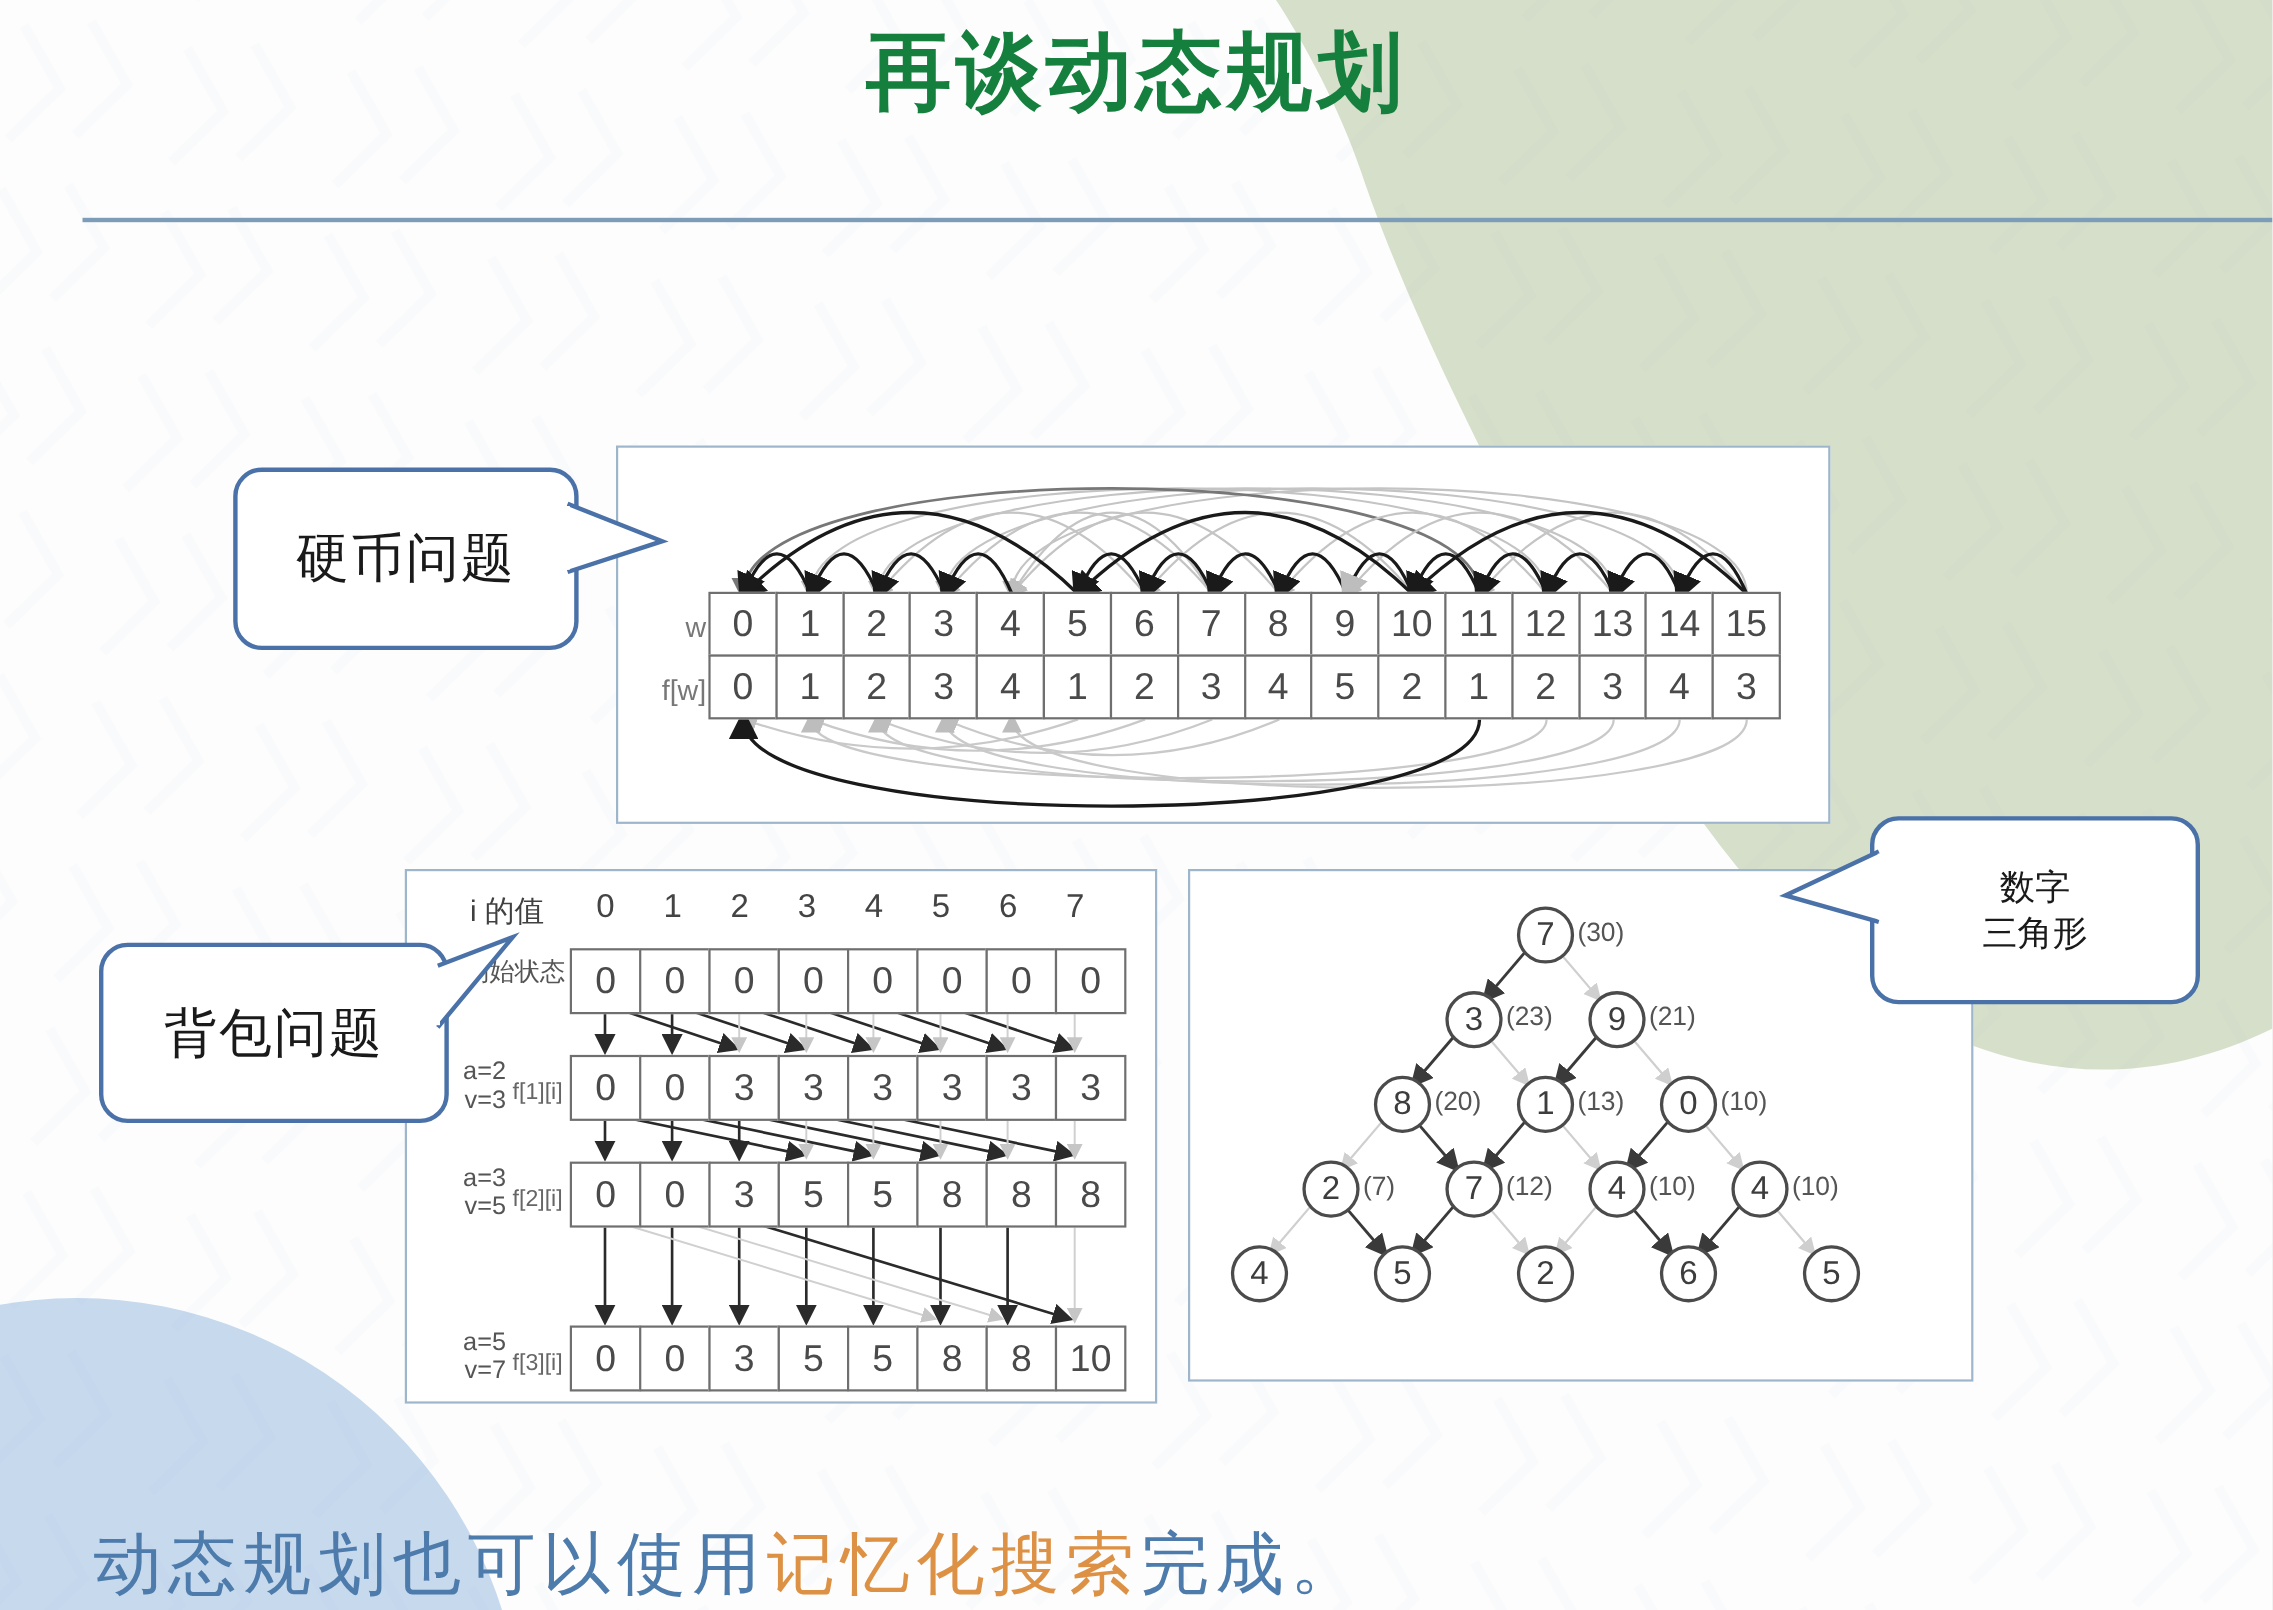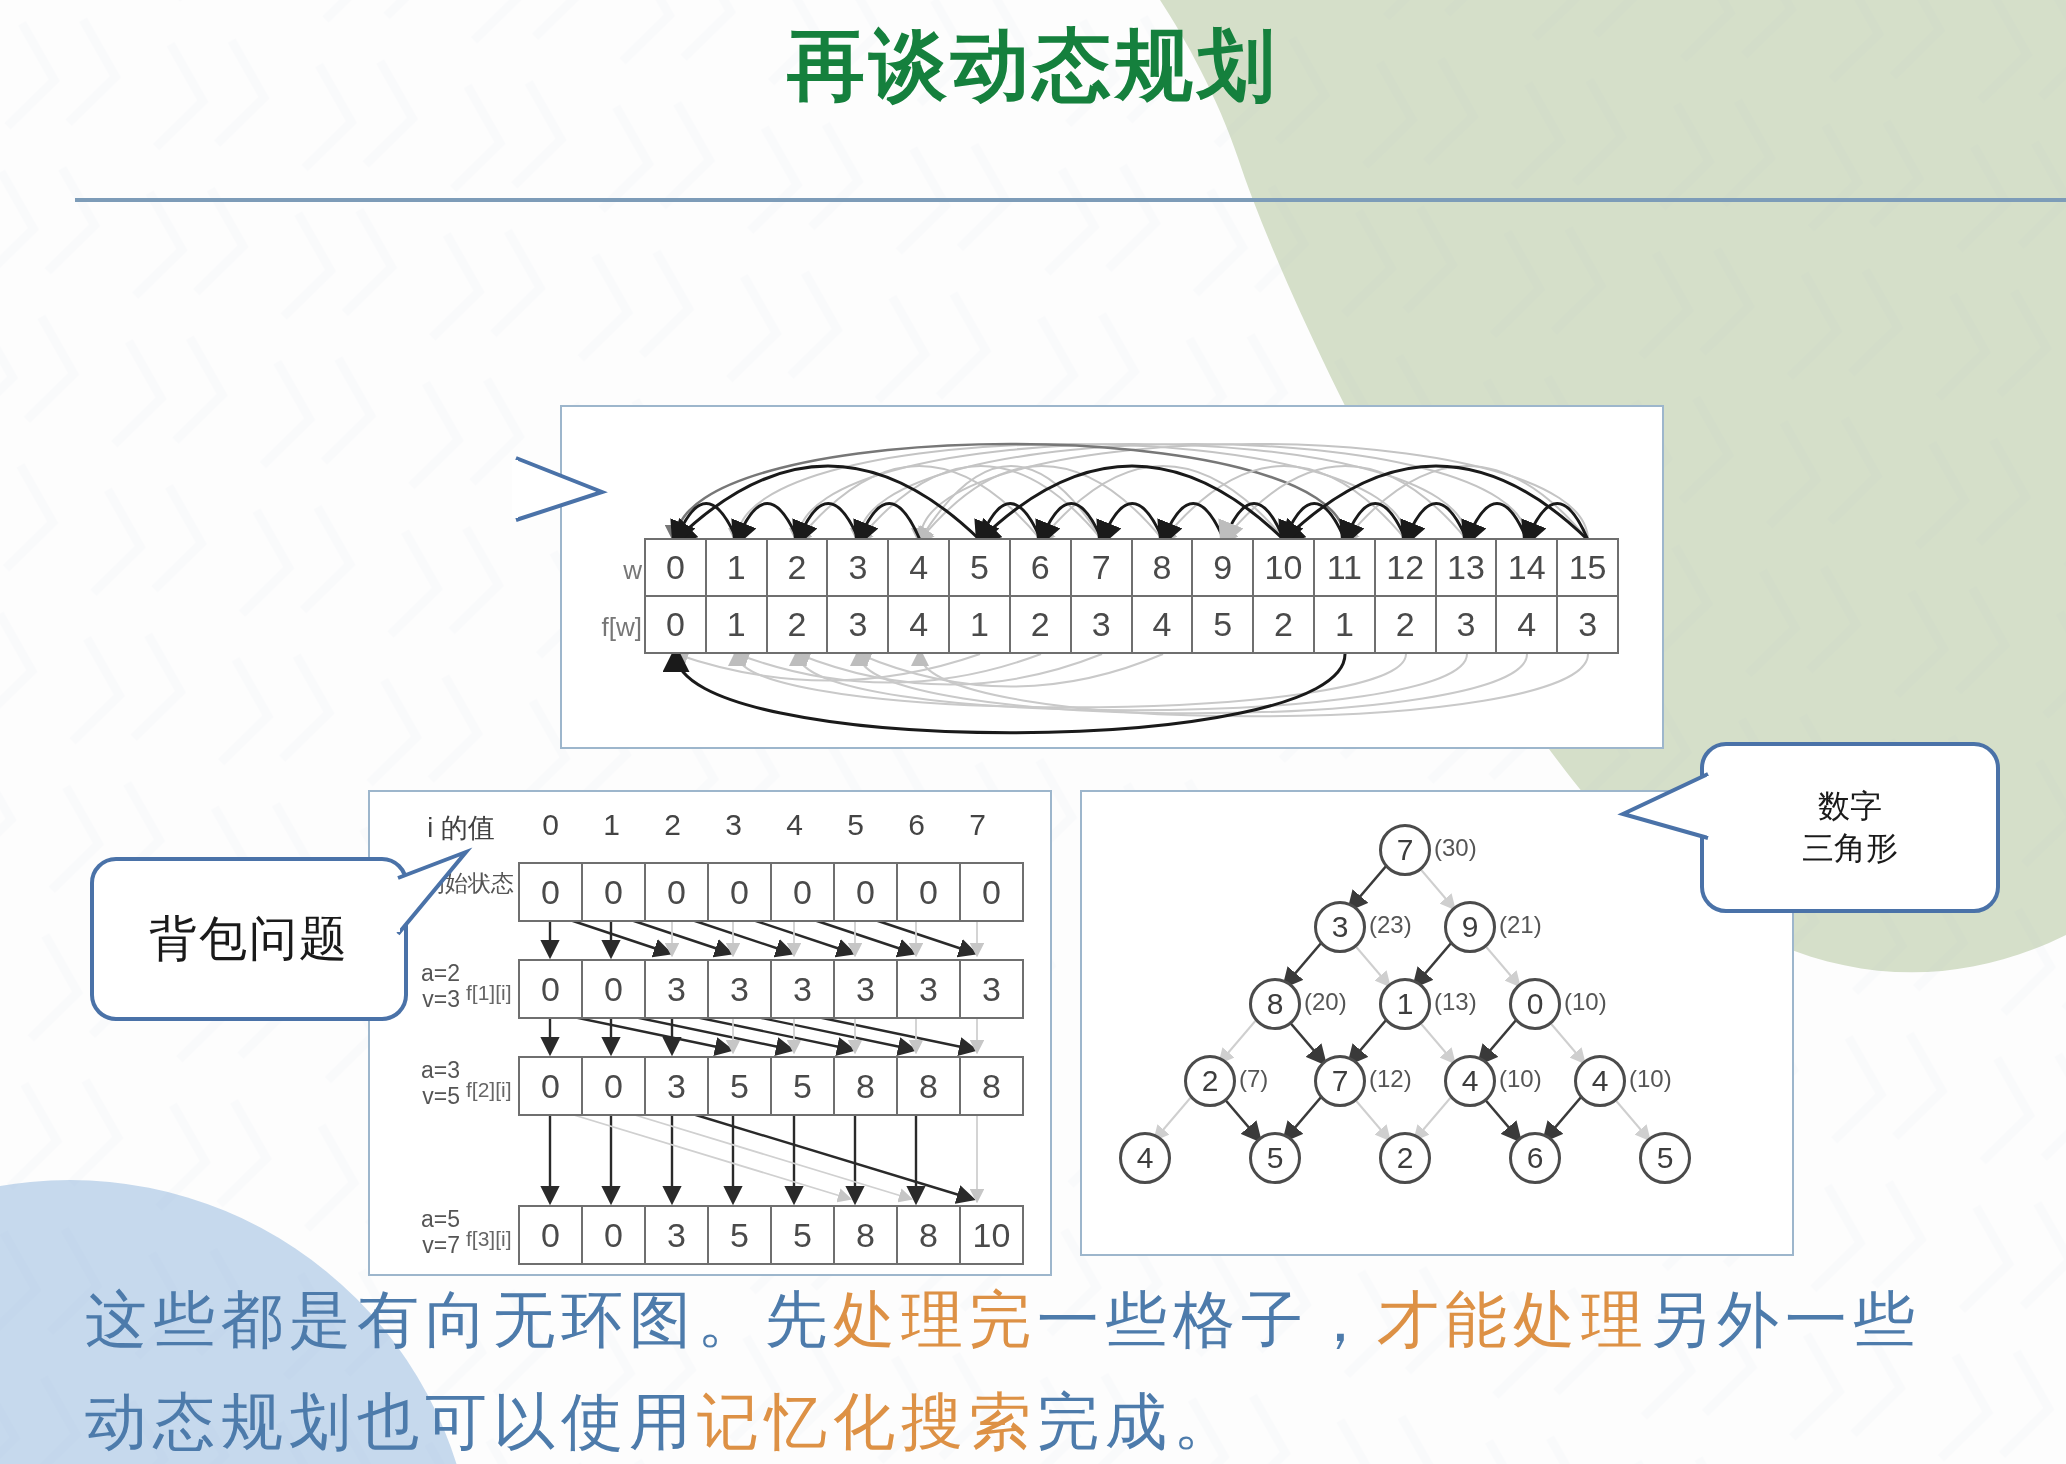--- a/index.html
+++ b/index.html
@@ -409,20 +409,23 @@
         <span>2</span>
       </div>
     <div class="tnode" style="left:427px;top:340px;">
         <span>6</span>
       </div>
     <div class="tnode" style="left:557px;top:340px;">
         <span>5</span>
       </div>
   </div>
 
+  <div class="abs callout co-coin">
+      <span>硬币问题</span>
+    </div>
   <svg class="abs ptr" width="100" height="80" style="left:512px;top:448px;">
     <path d="M4,10 L90,44 L4,72" fill="#ffffff" stroke="#4a72a8" stroke-width="4"></path>
     <rect x="0" y="12" width="6" height="58" fill="#ffffff"></rect>
   </svg>
 
   <div class="abs callout co-knap">
       <span>背包问题</span>
     </div>
   <svg class="abs ptr" width="100" height="100" style="left:394px;top:842px;">
     <path d="M4,36 L72,10 L4,92" fill="#ffffff" stroke="#4a72a8" stroke-width="4"></path>
@@ -433,16 +436,15 @@
     <div>
         <div>数字</div>
         <div>三角形</div>
       </div>
   </div>
   <svg class="abs ptr" width="100" height="90" style="left:1613px;top:762px;">
     <path d="M95,12 L10,52 L95,76" fill="#ffffff" stroke="#4a72a8" stroke-width="4"></path>
     <rect x="94" y="14" width="6" height="60" fill="#ffffff"></rect>
   </svg>
 
-  <div class="abs bt1"><span>这些都是有向无环图。先</span><span class="org">处理完</span><span>一些格子，</span><span class="org">才能处理</span><span>另外一些</span></div>
   <div class="abs bt2"><span>动态规划也可以使用</span><span class="org">记忆化搜索</span><span>完成。</span></div>
 
 </div>
 
 </body></html>

